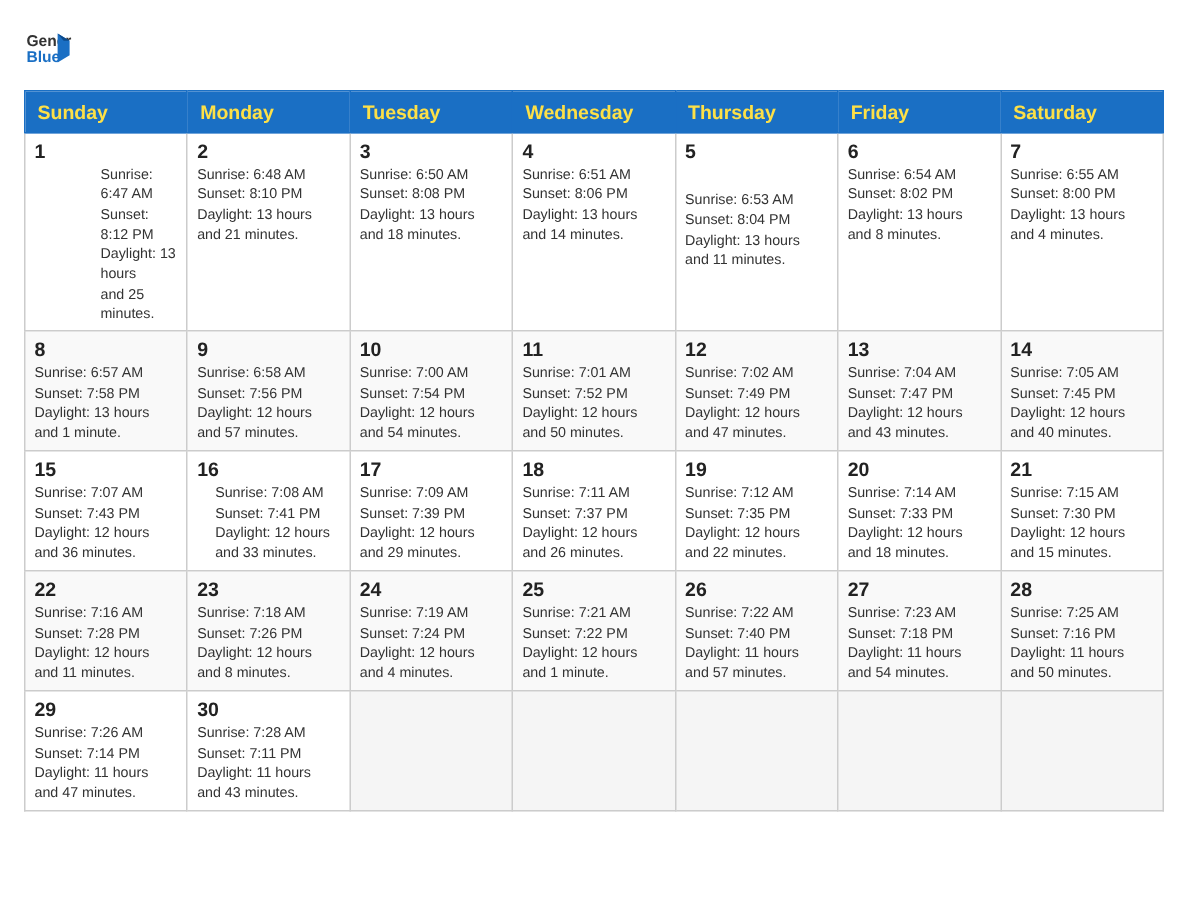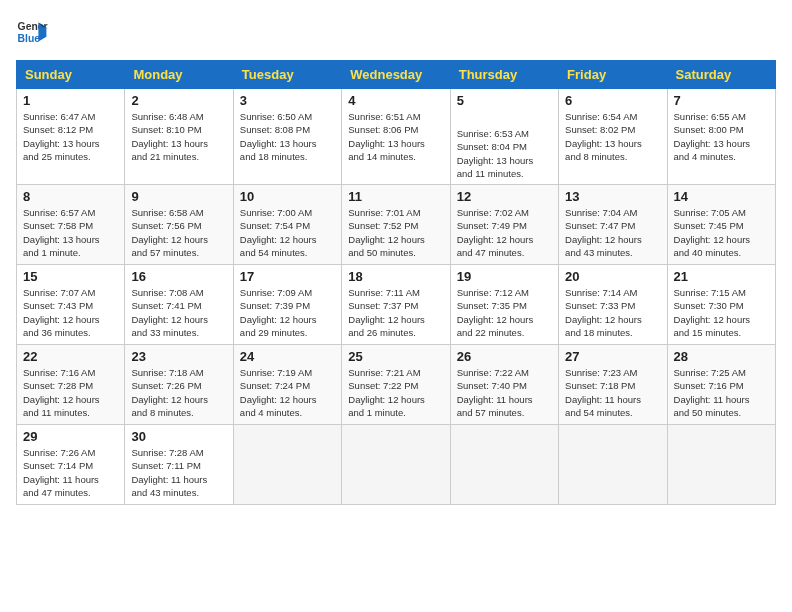--- a/index.html
+++ b/index.html
@@ -108,21 +108,21 @@
         <th>Wednesday</th>
         <th>Thursday</th>
         <th>Friday</th>
         <th>Saturday</th>
       </tr>
   </thead>
   <tbody id="calendar-body">
   <tr class="week-row">
         <td>
           <span class="day-num">1</span>
-          <div class="day-info" style="white-space: pre-line;">Sunrise: 6:47 AM
+          <div class="day-info" style="white-space: pre-line; margin-left: 44px;">Sunrise: 6:47 AM
 Sunset: 8:12 PM
 Daylight: 13 hours
 and 25 minutes.</div>
         </td>
         <td>
           <span class="day-num">2</span>
           <div class="day-info" style="white-space: pre-line;">Sunrise: 6:48 AM
 Sunset: 8:10 PM
 Daylight: 13 hours
 and 21 minutes.</div>
@@ -217,21 +217,21 @@
       <tr class="week-row">
         <td>
           <span class="day-num">15</span>
           <div class="day-info" style="white-space: pre-line;">Sunrise: 7:07 AM
 Sunset: 7:43 PM
 Daylight: 12 hours
 and 36 minutes.</div>
         </td>
         <td>
           <span class="day-num">16</span>
-          <div class="day-info" style="white-space: pre-line;">Sunrise: 7:08 AM
+          <div class="day-info" style="white-space: pre-line; margin-left: 12px;">Sunrise: 7:08 AM
 Sunset: 7:41 PM
 Daylight: 12 hours
 and 33 minutes.</div>
         </td>
         <td>
           <span class="day-num">17</span>
           <div class="day-info" style="white-space: pre-line;">Sunrise: 7:09 AM
 Sunset: 7:39 PM
 Daylight: 12 hours
 and 29 minutes.</div>

